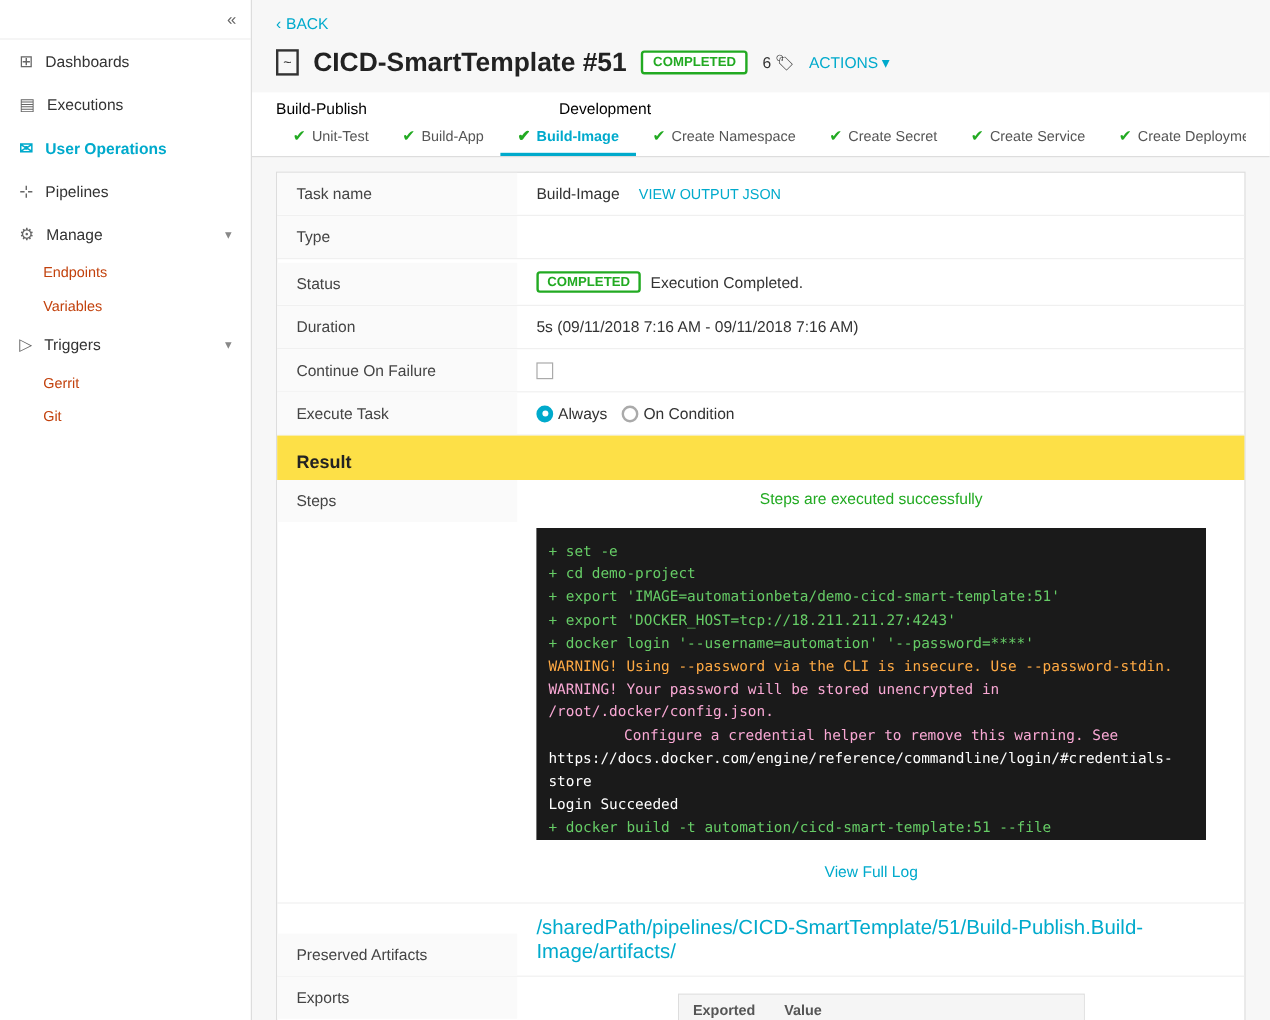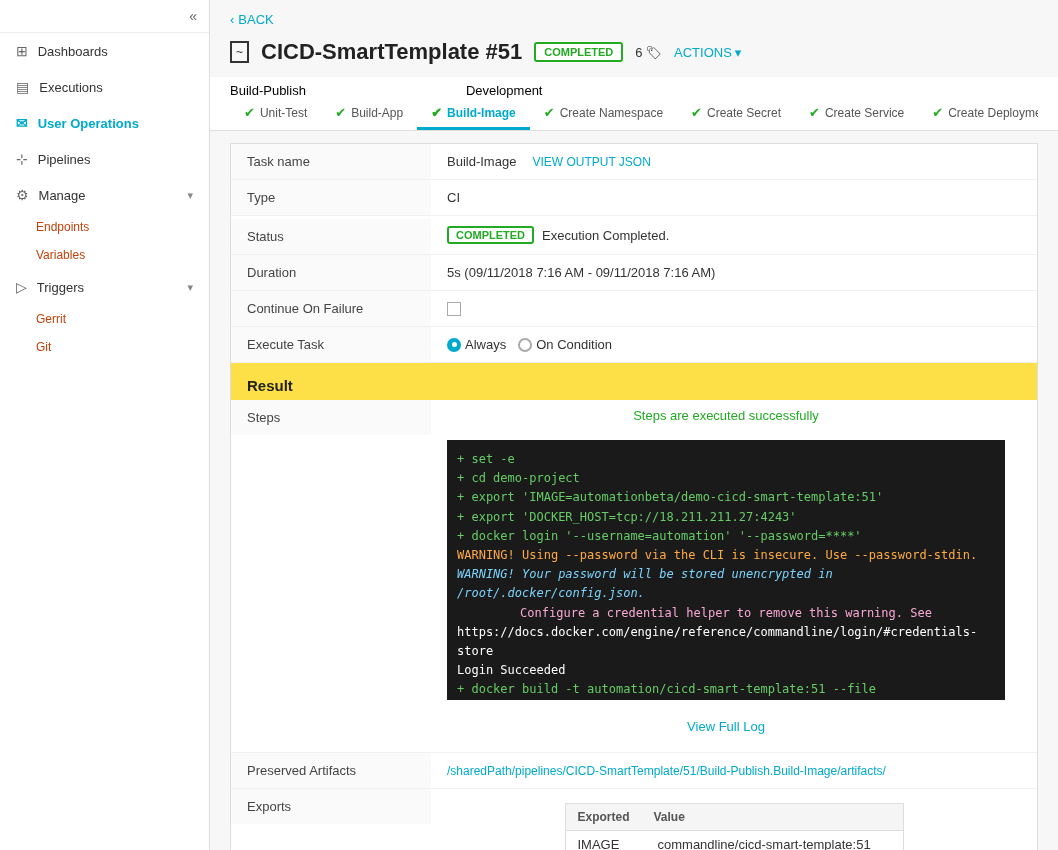--- a/index.html
+++ b/index.html
@@ -60,21 +60,21 @@
     .radio-empty { width: 14px; height: 14px; border-radius: 50%; border: 2px solid #aaa; display: inline-block; }
 
     
     .section-header { padding: 14px 16px 6px 16px; font-size: 15px; font-weight: bold; color: #222; background: #fde047; }
     .steps-success { color: #22aa22; font-size: 13px; padding: 8px 16px; background: #fff; }
     .console-block { background: #1a1a1a; color: #e0e0e0; font-family: monospace; font-size: 12px; margin: 0 16px 4px 16px; padding: 10px; line-height: 1.6; max-height: 260px; overflow: hidden; }
     .console-line { display: block; }
     .view-full-log { color: #00aacc; font-size: 13px; padding: 4px 16px 10px 16px; cursor: pointer; background: #fff; }
 
     
-    .artifacts-value { color: #00aacc; font-size: 12px; }
+    .artifacts-value { color: #00aacc; font-size: 17px; }
 
     
     .exports-table { margin: 6px 0 0 0; border: 1px solid #ddd; width: 339px; }
     .exports-thead { display: flex; background: #f5f5f5; border-bottom: 1px solid #ddd; }
     .exports-th { padding: 6px 12px; font-size: 12px; color: #555; font-weight: bold; }
     .exports-tr { display: flex; border-bottom: 1px solid #eee; }
     .exports-tr:last-child { border-bottom: none; }
     .exports-td { padding: 6px 12px; font-size: 13px; color: #333; }
     .exports-td.key-col { width: 80px; }
     .exports-td.val-col { flex: 1; }
@@ -208,23 +208,20 @@
       <div class="detail-row">
         <div class="detail-label">Task name</div>
         <div class="detail-value">
           <span>Build-Image</span>
           <span class="view-json-link">VIEW OUTPUT JSON</span>
         </div>
       </div>
 
       <div class="detail-row">
         <div class="detail-label">Type</div>
-        <div class="detail-value">
-          <span>CI</span>
-        </div>
       </div>
 
       <div class="detail-row">
         <div class="detail-label">Status</div>
         <div class="detail-value">
           <span class="completed-badge">COMPLETED</span>
           <span>Execution Completed.</span>
         </div>
       </div>
 
@@ -266,21 +263,21 @@
         <div class="detail-label" style="padding-top:10px">Steps</div>
         <div class="detail-value" style="display:flex; flex-direction:column; gap:11px; padding:8px 16px 8px 0; width:100%">
           <div class="steps-success" style="padding:0 0 6px 0; color:#22aa22">Steps are executed successfully</div>
           <div class="console-block" id="console-output">
               <span class="console-line" style="color: rgb(102, 204, 102);">+ set -e</span>
               <span class="console-line" style="color: rgb(102, 204, 102);">+ cd demo-project</span>
               <span class="console-line" style="color: rgb(102, 204, 102);">+ export 'IMAGE=automationbeta/demo-cicd-smart-template:51'</span>
               <span class="console-line" style="color: rgb(102, 204, 102);">+ export 'DOCKER_HOST=tcp://18.211.211.27:4243'</span>
               <span class="console-line" style="color: rgb(102, 204, 102);">+ docker login '--username=automation' '--password=****'</span>
               <span class="console-line" style="color: rgb(255, 170, 68);">WARNING! Using --password via the CLI is insecure. Use --password-stdin.</span>
-              <span class="console-line" style="color: #7dd3fc; font-style: italic;">WARNING! Your password will be stored unencrypted in /root/.docker/config.json.</span>
+              <span class="console-line" style="color: #f9a8d4;">WARNING! Your password will be stored unencrypted in /root/.docker/config.json.</span>
               <span class="console-line" style="color: #f9a8d4; text-align: center;">Configure a credential helper to remove this warning. See</span>
               <span class="console-line" style="color: rgb(255, 255, 255);">https://docs.docker.com/engine/reference/commandline/login/#credentials-store</span>
               <span class="console-line" style="color: rgb(255, 255, 255);"></span>
               <span class="console-line" style="color: rgb(255, 255, 255);">Login Succeeded</span>
               <span class="console-line" style="color: rgb(102, 204, 102);">+ docker build -t automation/cicd-smart-template:51 --file ./docker/Dockerfile .</span>
             </div>
           <div class="view-full-log">View Full Log</div>
         </div>
       </div>
 

